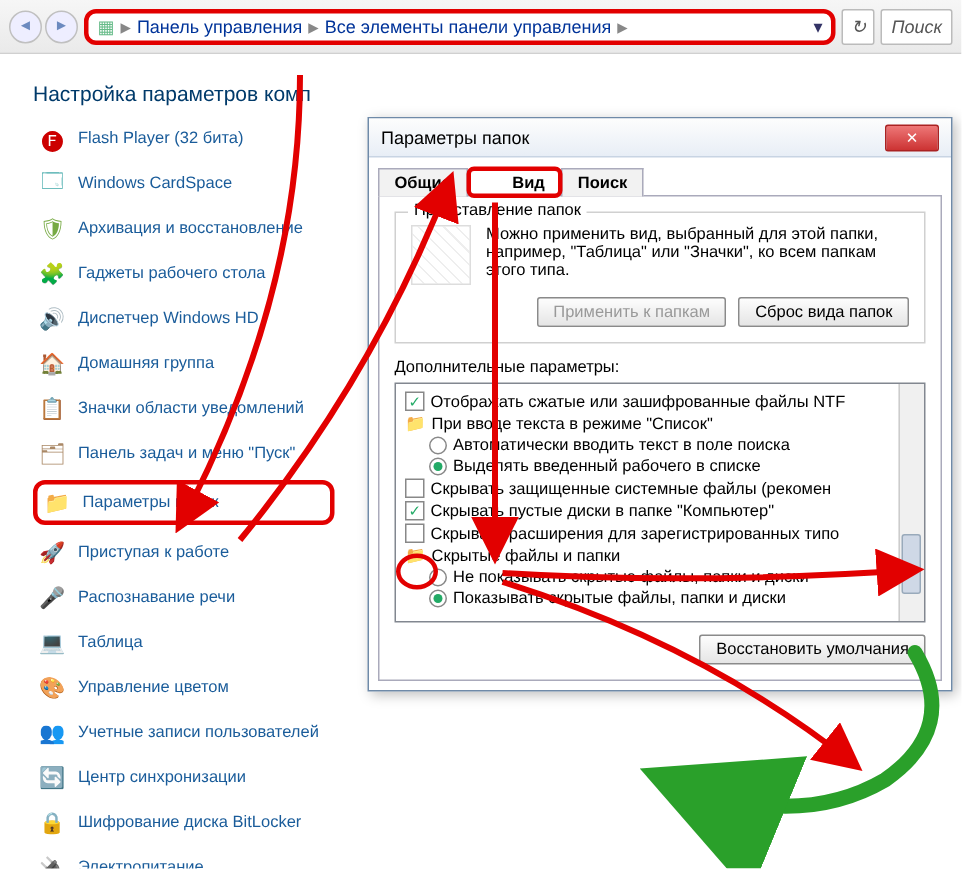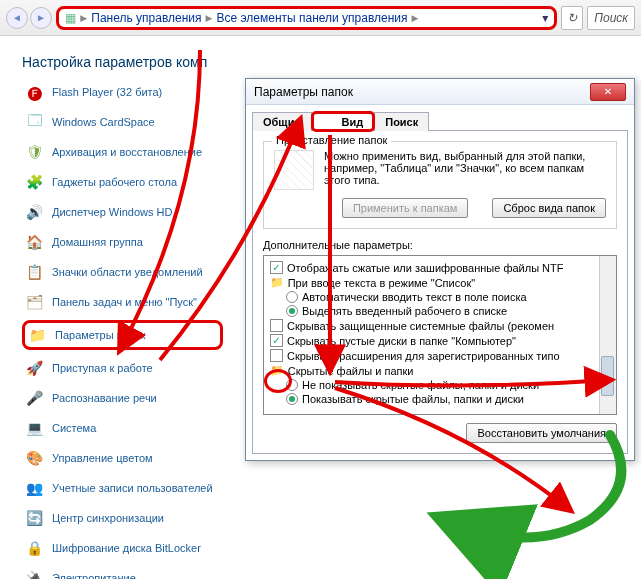--- a/index.html
+++ b/index.html
@@ -28,21 +28,21 @@
   .tab { padding:3px 10px; border:1px solid #aab; background:#f2f2f2; border-bottom:none; font-size:11px; position:relative; top:1px;font-weight:bold; }
   .tab.active { background:#fff; z-index:2;padding-left:29px; }
   .tab.hl { outline:3px solid #e20000; outline-offset:-2px; border-radius:4px; }
   .tabbody { border:1px solid #aab; margin:0 6px 6px; padding:10px; background:#fff; }
   
   .group { border:1px solid #d0d0d0; padding:8px 10px 10px; margin-bottom:10px; position:relative; }
   .group > .legend { position:absolute; top:-8px; left:8px; background:#fff; padding:0 4px; font-size:11px; }
   .group .desc { display:flex; gap:10px; }
   .foldico { width:40px; height:40px; border:1px solid #ddd; background:repeating-linear-gradient(45deg,#fff,#fff 5px,#eee 5px,#eee 6px); }
   .desc-text { flex:1; font-size:11px; }
-  .btnrow { display:flex; gap:24px; justify-content:flex-end; margin-top:8px; }
+  .btnrow { display:flex; gap:8px; justify-content:flex-end; margin-top:8px; }
   .btn { padding:3px 10px; border:1px solid #8a8a8a; background:linear-gradient(#fdfdfd,#e5e5e5); border-radius:2px; font-size:11px; cursor:pointer; }
   .btn.disabled { color:#999; }
   
   .adv-label { font-size:11px; margin-bottom:4px; }
   .tree { border:1px solid #828790; background:#fff; height:160px; overflow:hidden; position:relative; padding:4px 2px; }
   .tree-item { display:flex; align-items:center; gap:4px; padding:1px 4px; font-size:11px; white-space:nowrap; }
   .tree-item.indent1 { padding-left:20px; }
   .vscroll { position:absolute; right:0; top:0; bottom:0; width:17px; background:#f0f0f0; border-left:1px solid #ccc; }
   .thumb { position:absolute; right:2px; top:100px; width:13px; height:40px; background:#cfd8e6; border:1px solid #9ab; border-radius:2px; }
   
@@ -119,21 +119,21 @@
     <div class="cpitem">
       <span class="ico" style="color:#e55">🚀</span>
       <span class="lbl">Приступая к работе</span>
     </div>
     <div class="cpitem">
       <span class="ico" style="color:#6cc">🎤</span>
       <span class="lbl">Распознавание речи</span>
     </div>
     <div class="cpitem">
       <span class="ico" style="color:#69c">💻</span>
-      <span class="lbl">Система</span>
+      <span class="lbl">Таблица</span>
     </div>
     <div class="cpitem">
       <span class="ico" style="color:#e7a23c">🎨</span>
       <span class="lbl">Управление цветом</span>
     </div>
     <div class="cpitem">
       <span class="ico" style="color:#7b5">👥</span>
       <span class="lbl">Учетные записи пользователей</span>
     </div>
     <div class="cpitem">

